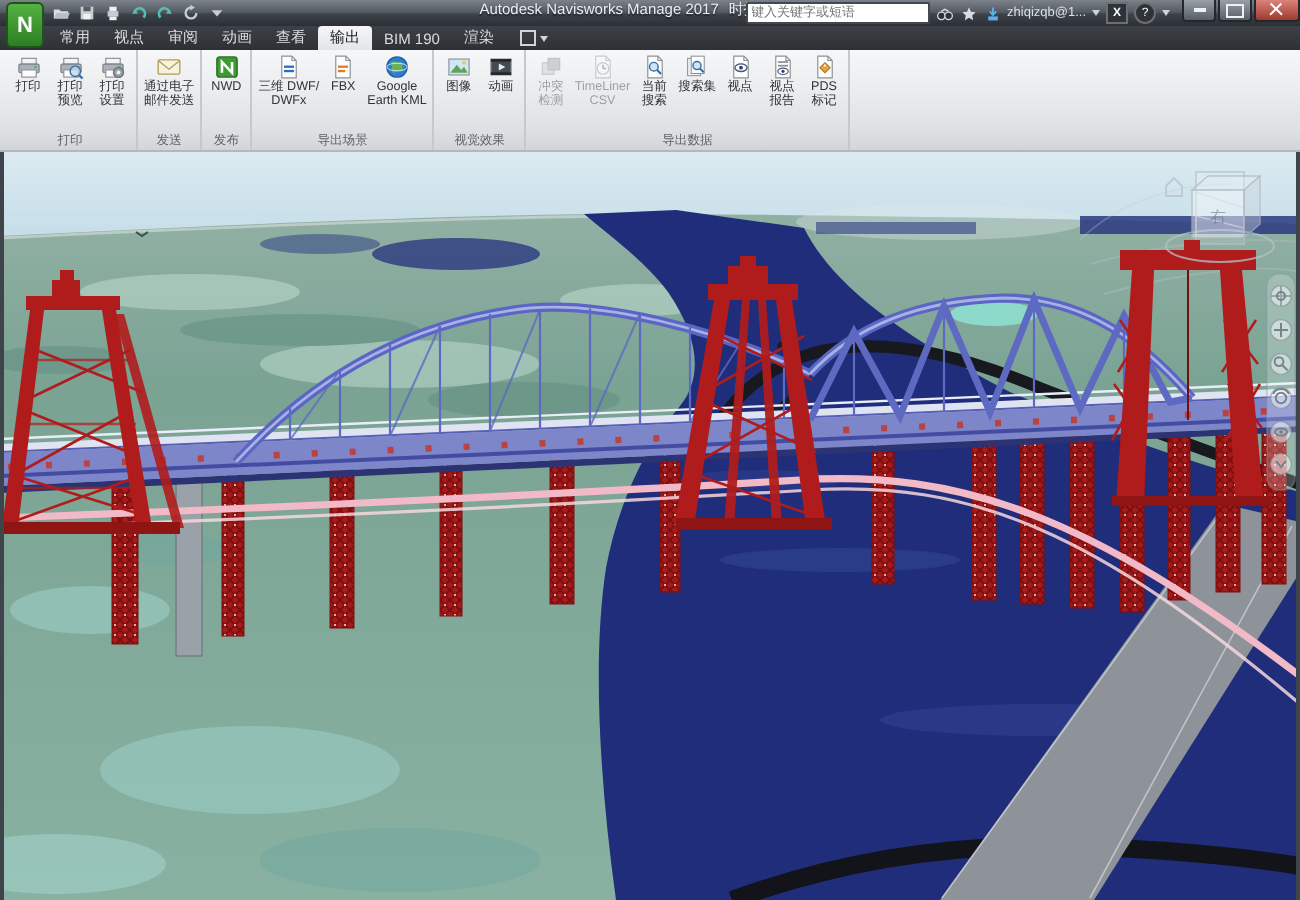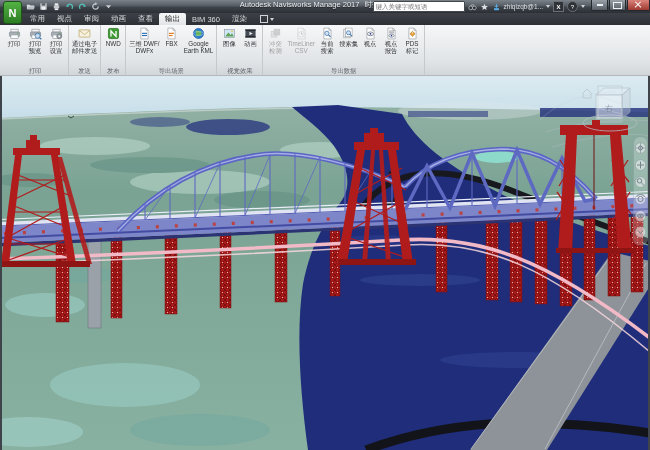--- a/index.html
+++ b/index.html
@@ -274,21 +274,21 @@
   </div>
 
   <div class="tabrow">
     <div class="tabs" id="tabs">
         <div class="tab">常用</div>
         <div class="tab">视点</div>
         <div class="tab">审阅</div>
         <div class="tab">动画</div>
         <div class="tab">查看</div>
         <div class="tab active">输出</div>
-        <div class="tab">BIM 360</div>
+        <div class="tab">BIM 190</div>
         <div class="tab">渲染</div>
       </div>
     <div class="tabextras">
       <span class="tx-sq"></span>
       <span class="caret"></span>
     </div>
   </div>
 
   <div class="ribbon" id="ribbon">
       <div class="rib-group">

